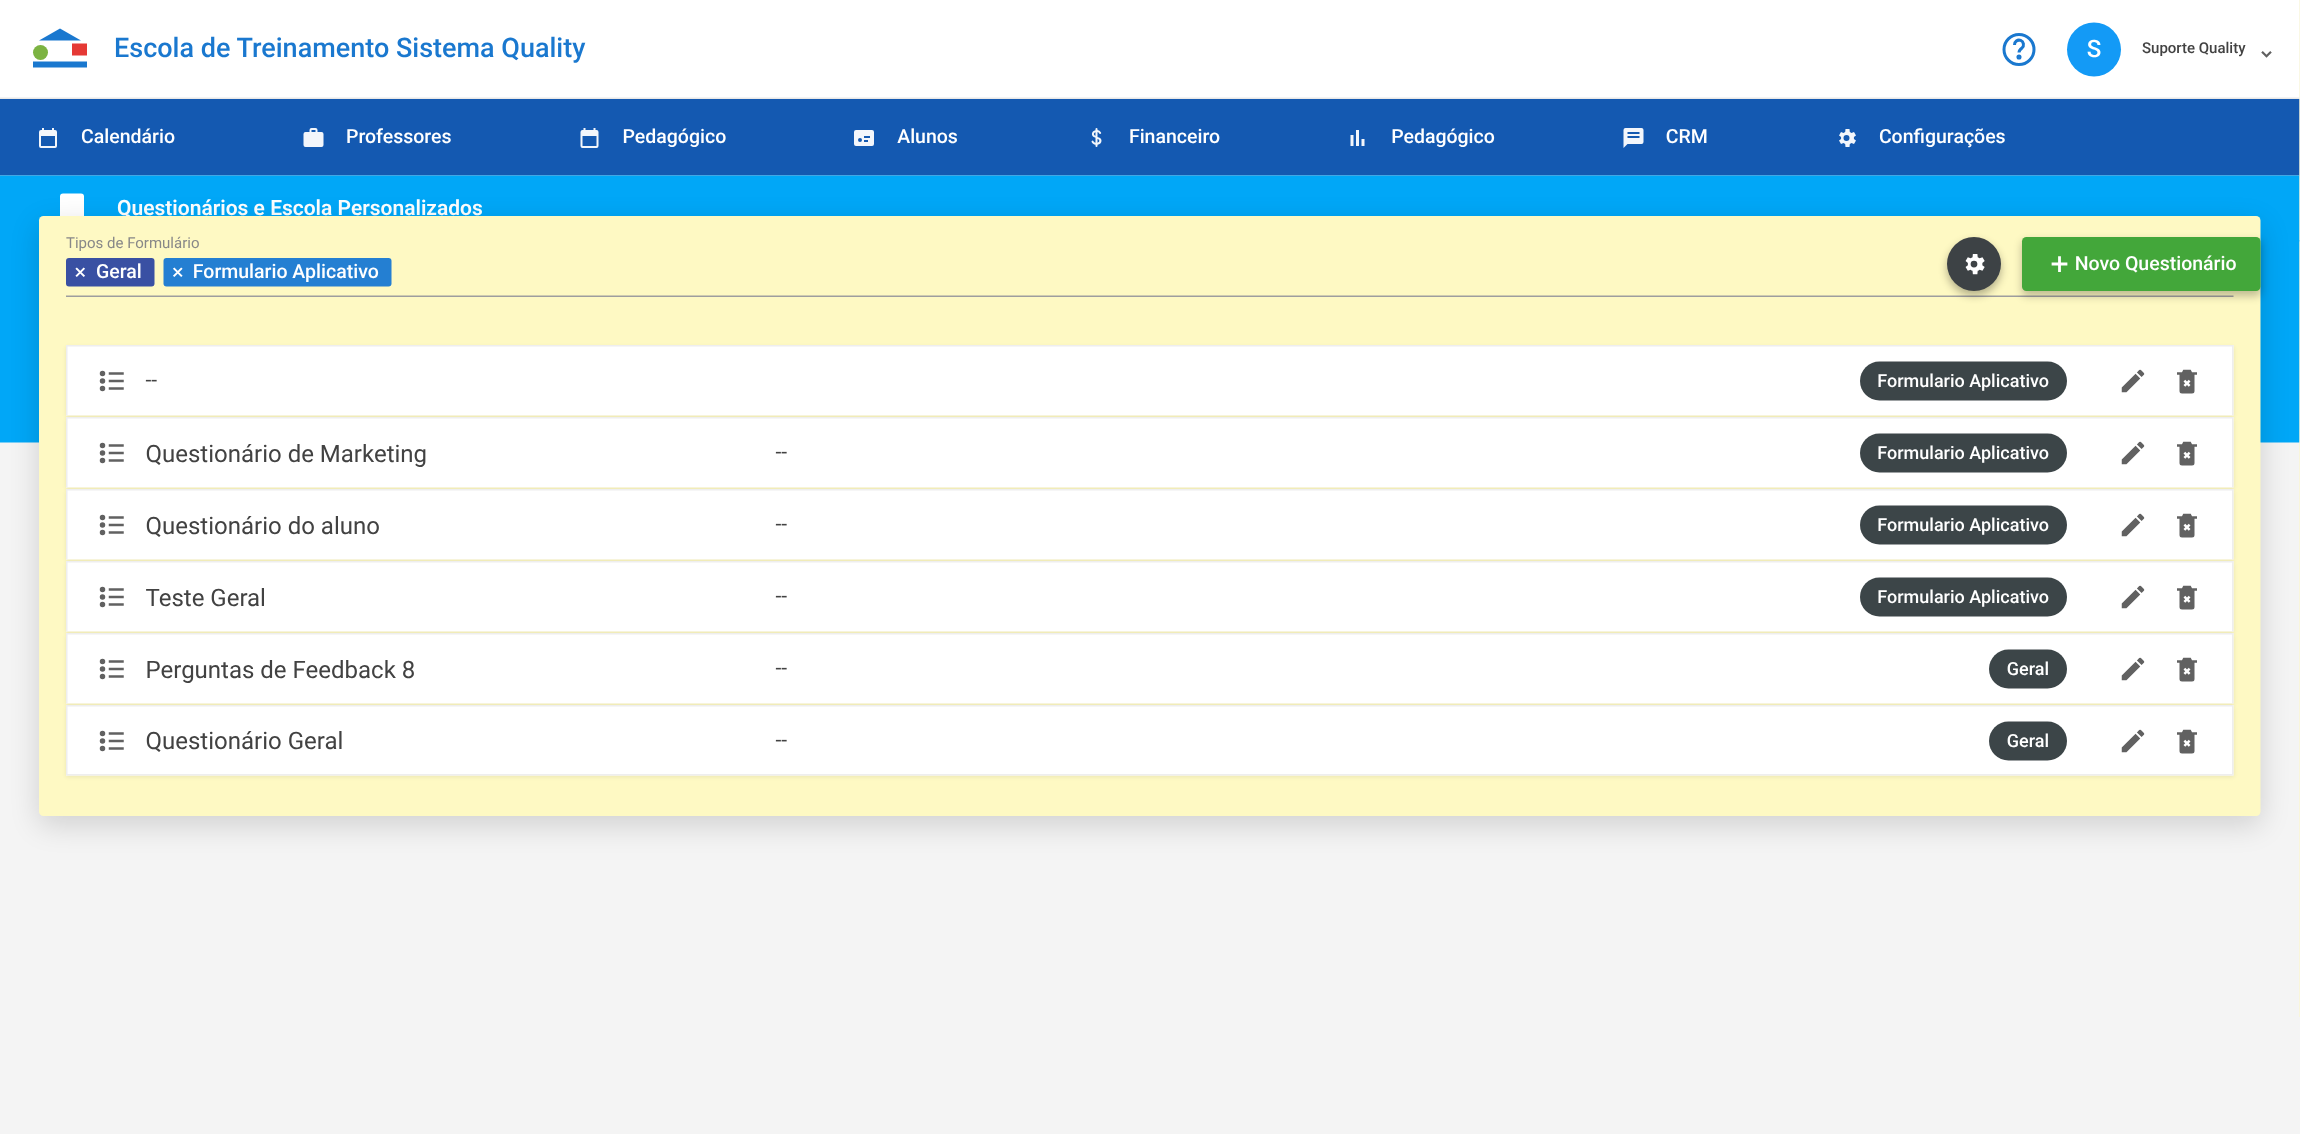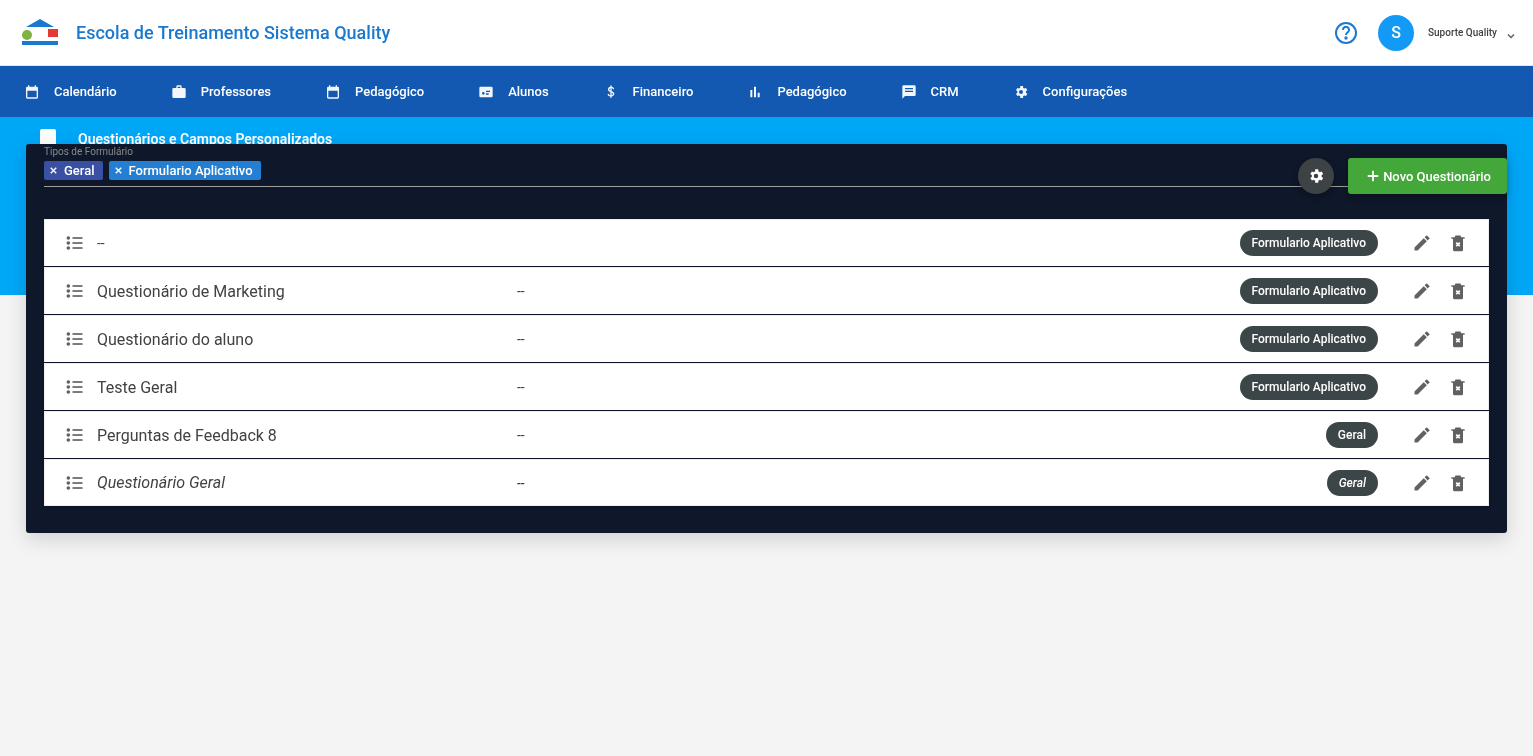--- a/index.html
+++ b/index.html
@@ -63,21 +63,21 @@
   }
   .chevron-icon { width: 12px; height: 12px; color: #616161; }
 
   
   .nav {
     height: 51px;
     background: #1459b1;
     display: flex;
     align-items: center;
     padding: 0 24px;
-    gap: 54px;
+    gap: 84px;
   }
   .nav-item {
     display: flex;
     align-items: center;
     gap: 14px;
     color: #fff;
     font-size: 13px;
     font-weight: 500;
     cursor: pointer;
     white-space: nowrap;
@@ -146,24 +146,24 @@
     padding: 0 16px;
     border-radius: 3px;
     font-size: 13px;
     font-weight: 500;
     box-shadow: 0 3px 6px rgba(0,0,0,.25);
     cursor: pointer;
   }
   .add-btn svg { width: 18px; height: 18px; }
 
   .card {
-    background: #0f172a;
+    background: #fef9c3;
     border-radius: 3px;
     box-shadow: 0 6px 20px rgba(0,0,0,.15);
-    padding: 2px 18px 26px;
+    padding: 13px 18px 26px;
     min-height: 360px;
   }
 
   .filter-label {
     font-size: 10px;
     color: #888;
     margin-bottom: 4px;
   }
   .chip-row {
     display: flex;
@@ -203,21 +203,21 @@
     border-top: 1px solid #eee;
     border-left: 1px solid #eee;
     border-right: 1px solid #eee;
     display: flex;
     align-items: center;
     padding: 0 20px;
     background: #fff;
     box-shadow: 0 1px 3px rgba(0,0,0,.08);
     margin-bottom: 1px;
   }
-  .list-row:last-of-type { border-bottom: 1px solid #eee; font-style: italic; }
+  .list-row:last-of-type { border-bottom: 1px solid #eee; }
   .drag-handle {
     width: 20px;
     height: 20px;
     margin-right: 12px;
     color: #616161;
     cursor: grab;
   }
   .row-title {
     font-size: 16px;
     color: #424242;
@@ -326,21 +326,21 @@
     <span>Configurações</span>
   </div>
 </div>
 
 <div class="subheader">
   <span class="subheader-icon">
     <svg viewBox="0 0 24 24" fill="currentColor">
         <path d="M4 2h14a2 2 0 012 2v14a2 2 0 01-2 2H8l-4 4V4a2 2 0 012-2zm7 12h2v2h-2v-2zm0-8h2v6h-2V6z"></path>
       </svg>
   </span>
-  <span>Questionários e Campos Personalizados</span>
+  <span>Questionários e Escola Personalizados</span>
 </div>
 
 <div class="blue-extend"></div>
 
 <div class="content-wrap">
   <div class="action-row">
     <div class="gear-btn">
       <svg viewBox="0 0 24 24" fill="currentColor">
           <path d="M19.4 13a7.8 7.8 0 000-2l2.1-1.6-2-3.5-2.5 1a7.6 7.6 0 00-1.7-1L15 3h-4l-.3 2.9a7.6 7.6 0 00-1.7 1l-2.5-1-2 3.5L6.6 11a7.8 7.8 0 000 2l-2.1 1.6 2 3.5 2.5-1a7.6 7.6 0 001.7 1L11 21h4l.3-2.9a7.6 7.6 0 001.7-1l2.5 1 2-3.5L19.4 13zM12 15a3 3 0 110-6 3 3 0 010 6z"></path>
         </svg>

